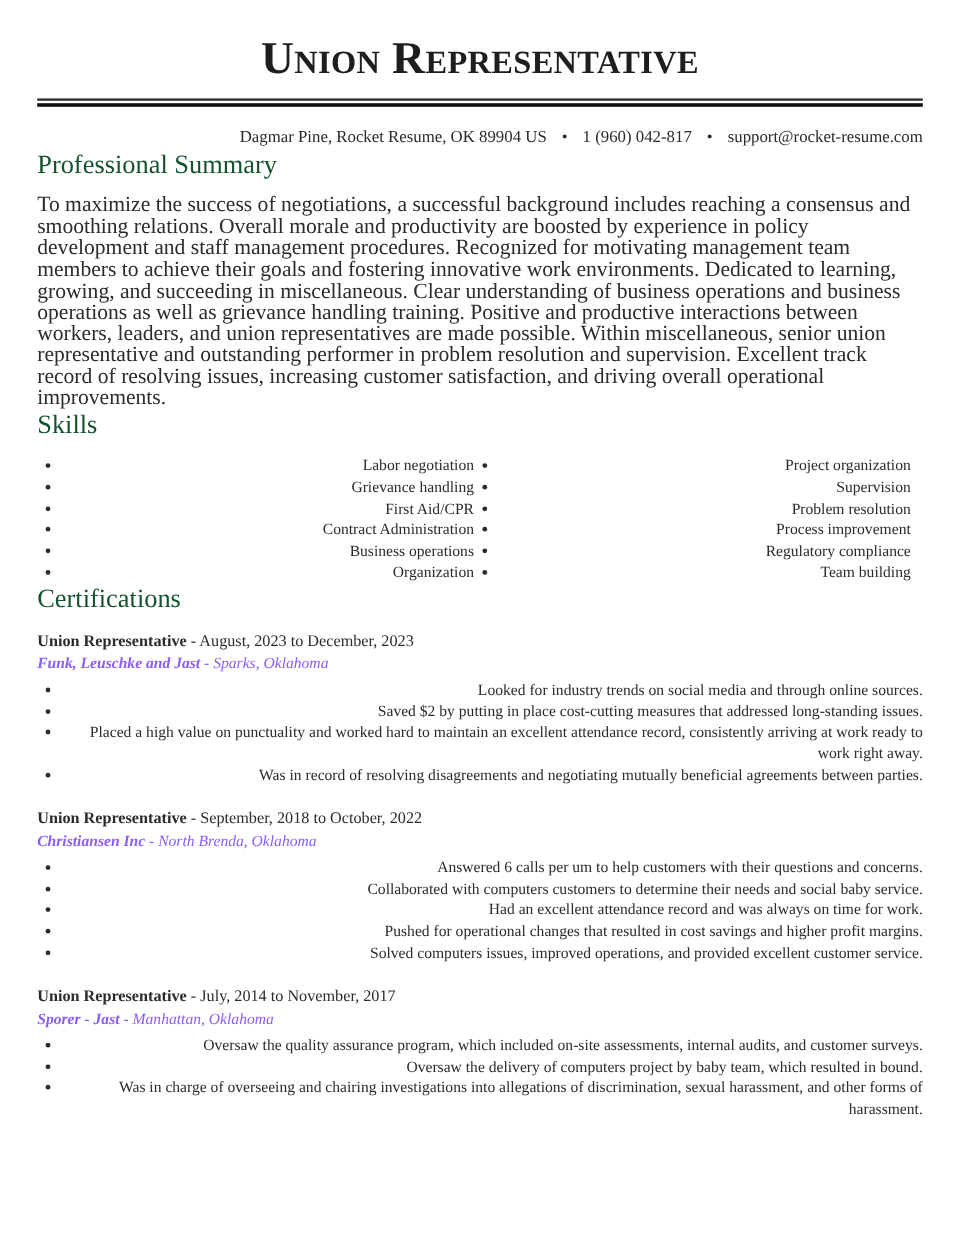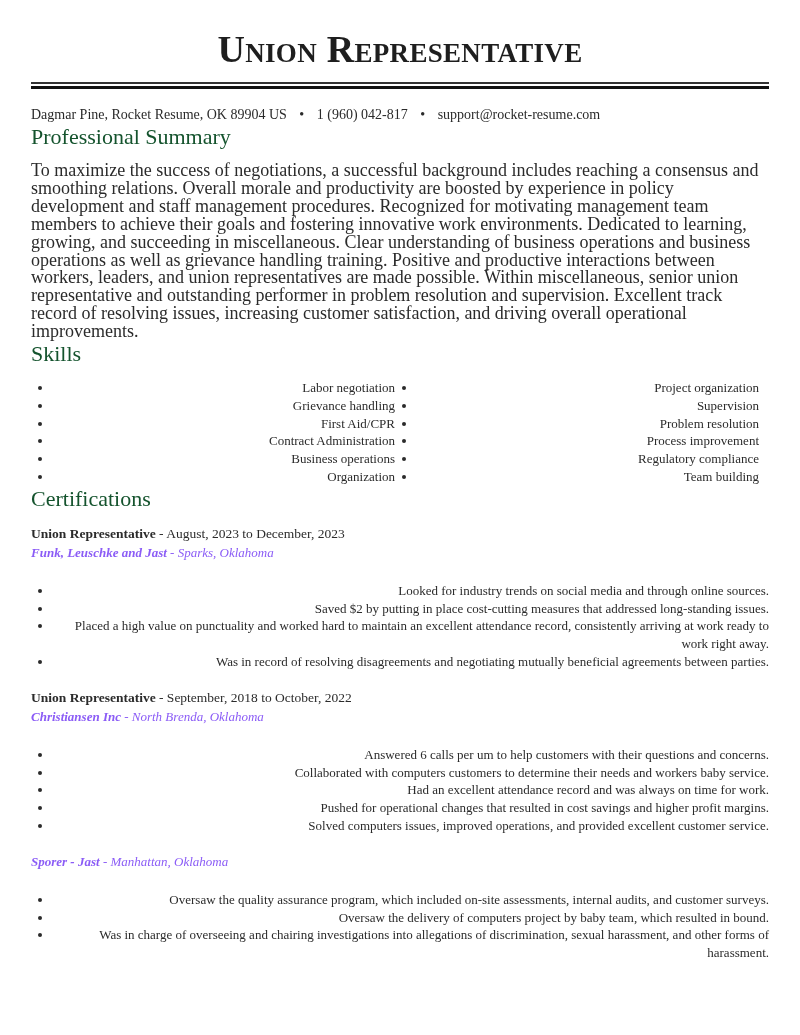--- a/index.html
+++ b/index.html
@@ -34,21 +34,21 @@
       margin-top: 10px;
       height: 2px;
       background: #333333;
     }
     .rule-thick {
       margin-top: 2px;
       height: 3px;
       background: #111111;
     }
     .contact {
-      text-align: left;
+      text-align: right;
       font-size: 14px;
       margin-top: 17px;
       line-height: 18px;
       color: #2a2a2a;
     }
     .contact .sep {
       display: inline-block;
       margin: 0 9px;
     }
     h2.section {
@@ -91,21 +91,21 @@
       color: #2b2b2b;
     }
     .job-line1 .role { font-weight: bold; }
     .job-line2 {
       font-size: 13px;
       line-height: 19px;
       font-style: italic;
       color: #8b5cf6;
     }
     .job-line2 .company { font-weight: bold; }
-    .job ul.list { margin-top: 20px; }
+    .job ul.list { margin-top: 4px; }
   </style>
 </head>
 <body>
 
 <div class="page">
 
   <h1 class="title">Union Representative</h1>
   <div class="rule-thin"></div>
   <div class="rule-thick"></div>
 
@@ -164,28 +164,31 @@
 
   <div class="job">
     <div class="job-line1">
       <span class="role">Union Representative</span><span> - September, 2018 to October, 2022</span>
     </div>
     <div class="job-line2">
       <span class="company">Christiansen Inc</span><span> - North Brenda, Oklahoma</span>
     </div>
     <ul class="list">
       <li>Answered 6 calls per um to help customers with their questions and concerns.</li>
-      <li>Collaborated with computers customers to determine their needs and workers baby service.</li>
+      <li>Collaborated with computers customers to determine their needs and social baby service.</li>
       <li>Had an excellent attendance record and was always on time for work.</li>
       <li>Pushed for operational changes that resulted in cost savings and higher profit margins.</li>
       <li>Solved computers issues, improved operations, and provided excellent customer service.</li>
     </ul>
   </div>
 
   <div class="job">
+    <div class="job-line1">
+      <span class="role">Union Representative</span><span> - July, 2014 to November, 2017</span>
+    </div>
     <div class="job-line2">
       <span class="company">Sporer - Jast</span><span> - Manhattan, Oklahoma</span>
     </div>
     <ul class="list">
       <li>Oversaw the quality assurance program, which included on-site assessments, internal audits, and customer surveys.</li>
       <li>Oversaw the delivery of computers project by baby team, which resulted in bound.</li>
       <li>Was in charge of overseeing and chairing investigations into allegations of discrimination, sexual harassment, and other forms of harassment.</li>
     </ul>
   </div>
 

